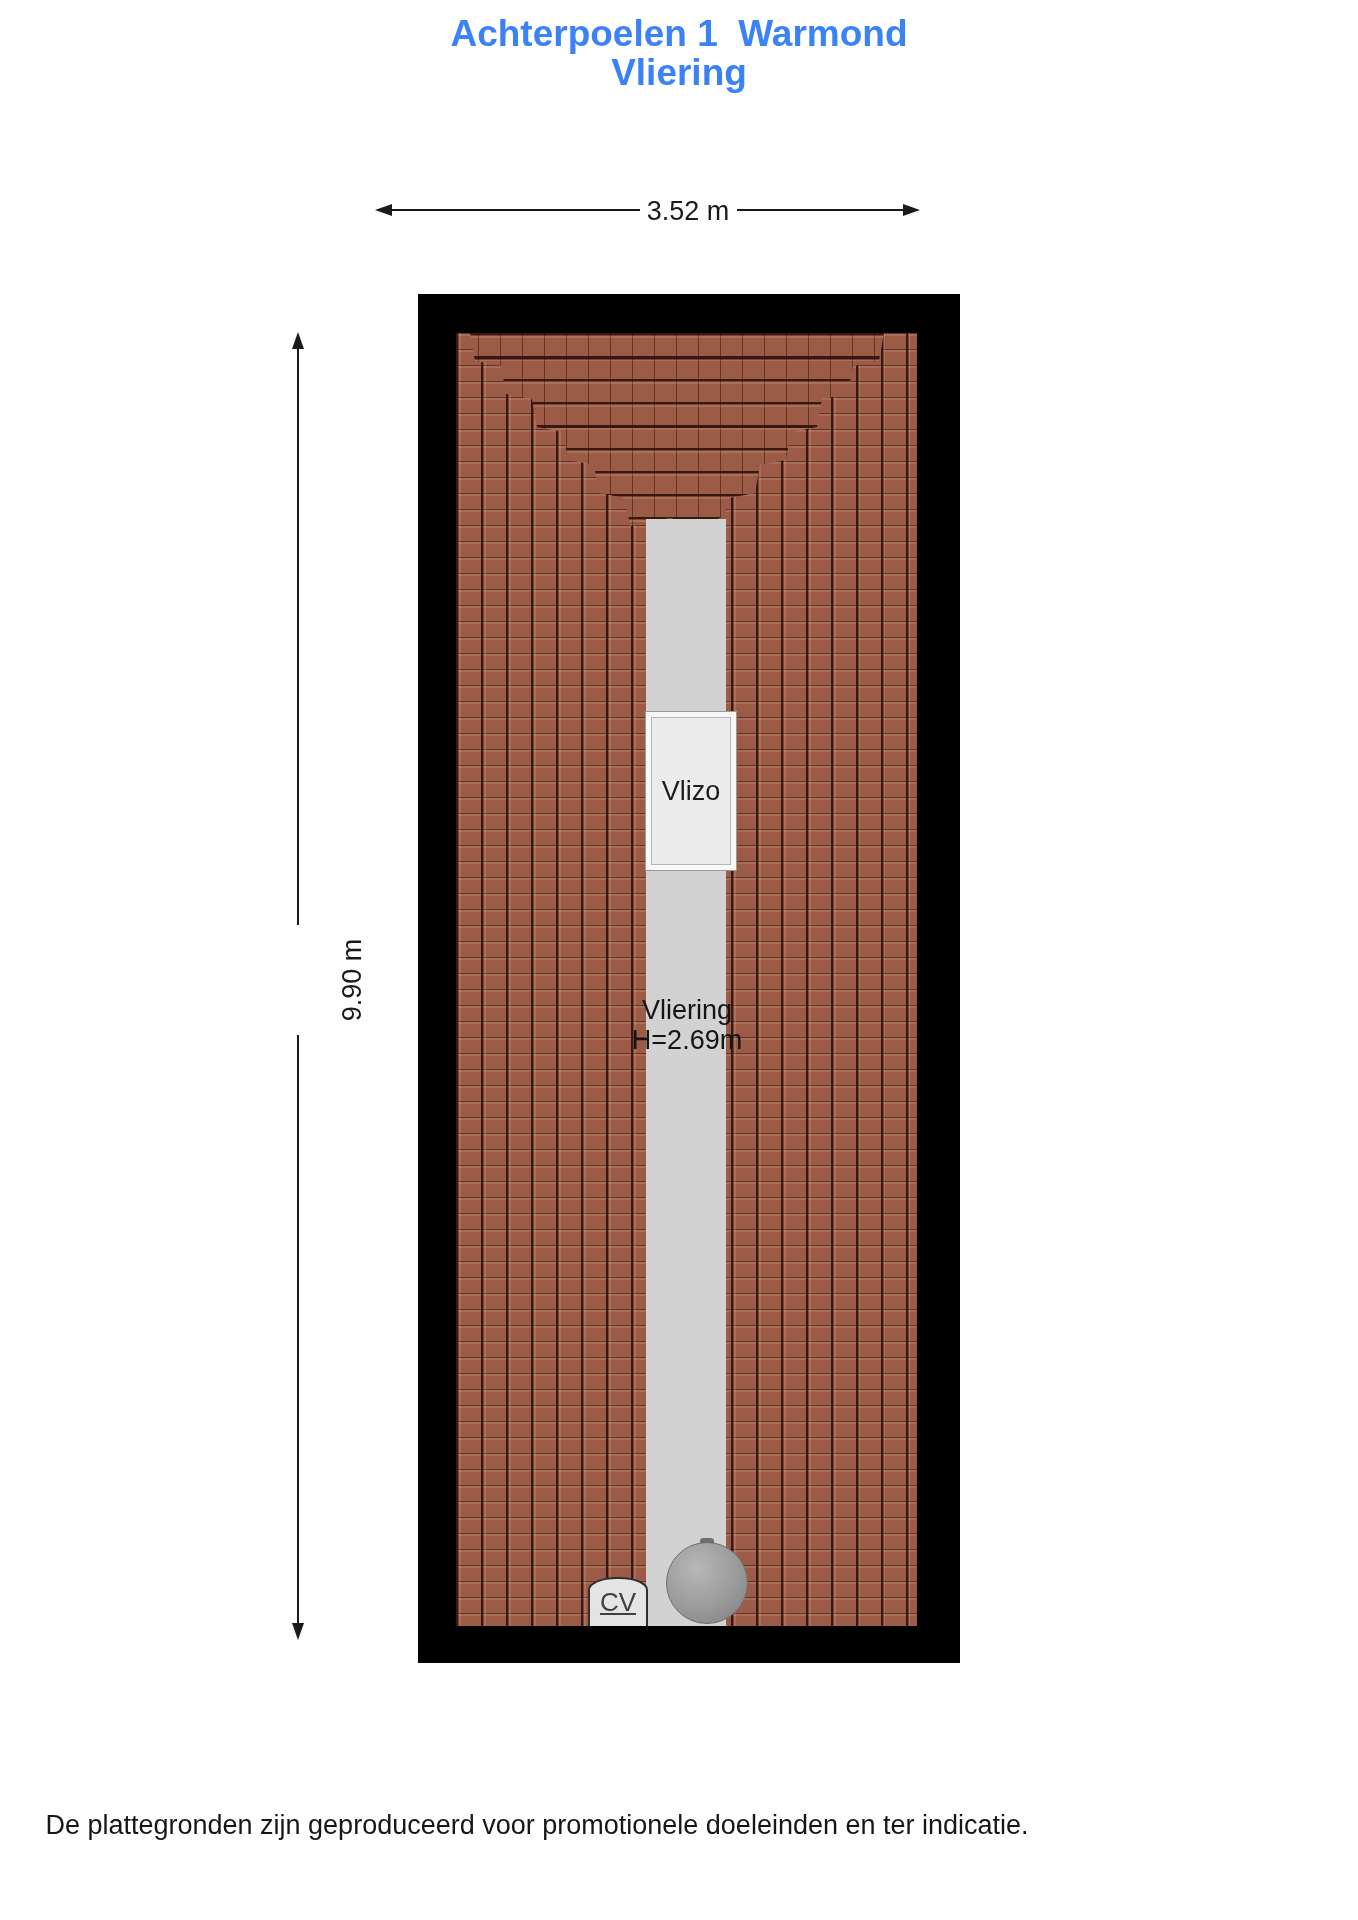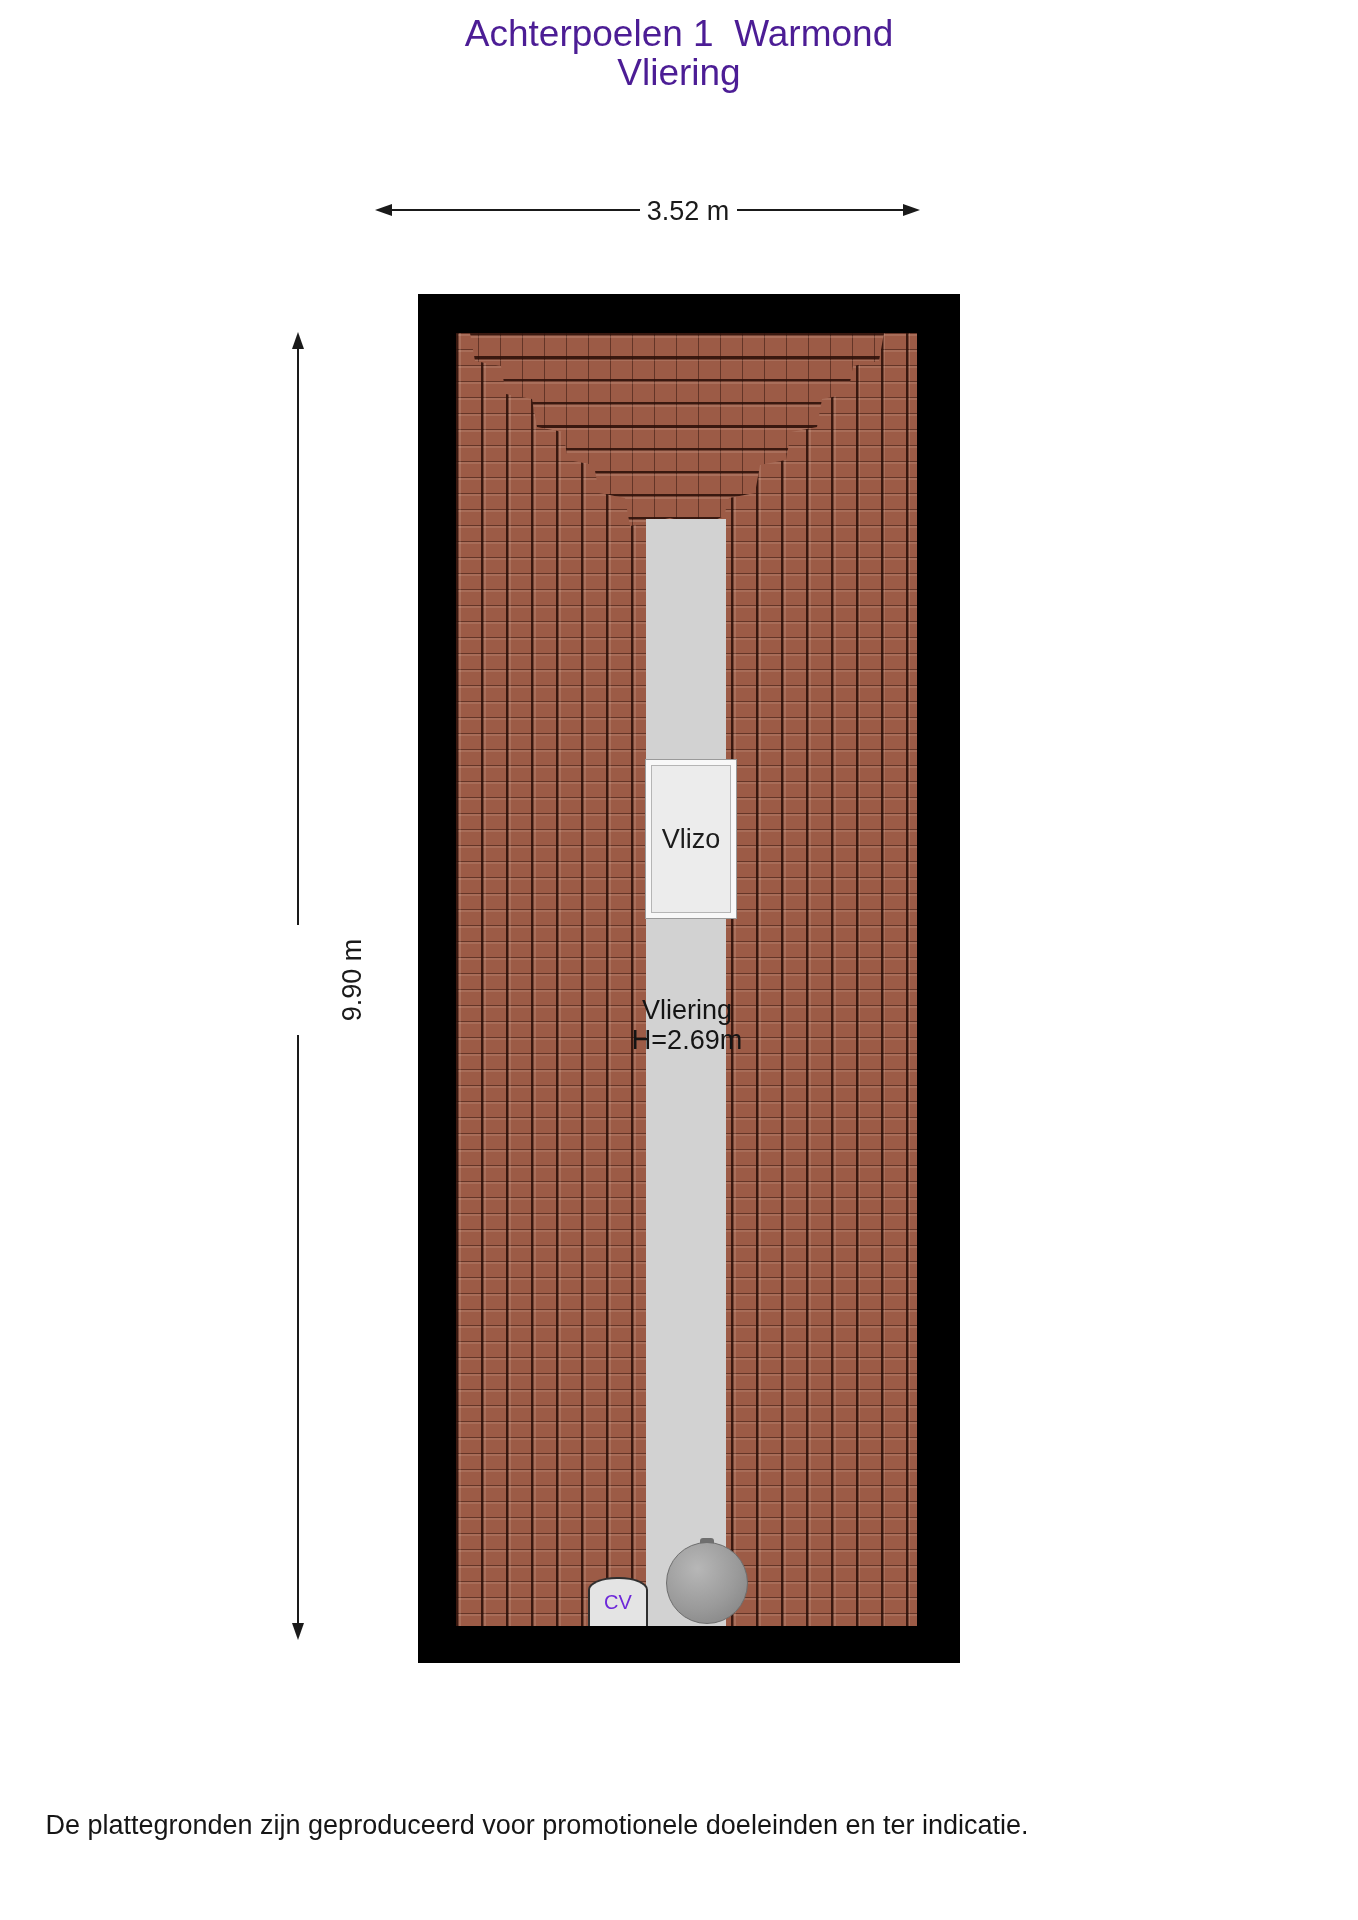--- a/index.html
+++ b/index.html
@@ -11,22 +11,22 @@
     font-family: "Liberation Sans", "DejaVu Sans", sans-serif;
     color: #111;
   }
 
   
   .title-block {
     position: absolute; left: 0; top: 14px; width: 1358px;
     text-align: center;
   }
   .title-line {
-    font-size: 37px; font-weight: normal; line-height: 39px;
-    letter-spacing: 0px; color: #4c1d95; white-space: pre;
+    font-size: 37px; font-weight: bold; line-height: 39px;
+    letter-spacing: 0px; color: #3b82f6; white-space: pre;
   }
 
   
   .dim-line { position: absolute; background: #1a1a1a; }
   .dim-label {
     position: absolute; font-size: 27px; color: #1a1a1a;
     text-align: center; white-space: pre;
   }
   .arrowhead { position: absolute; width: 0; height: 0; }
   .ah-left  { border-top: 6px solid transparent; border-bottom: 6px solid transparent; border-right: 17px solid #1a1a1a; }
@@ -81,36 +81,36 @@
   }
   .floor-strip {
     position: absolute; left: 190px; top: 186px; width: 80px; height: 1107px;
     background: var(--c-floor_strip, #d2d2d2);
   }
   .vlizo-hatch {
     position: absolute; left: 190px; top: 379px; width: 90px; height: 158px;
     background: var(--c-hatch_fill, #ececec);
     border: 5px solid #f8f8f8;
     box-shadow: 0 0 0 1px #9a9a9a, inset 0 0 0 1px #b5b5b5;
-    display: flex; align-items: center; justify-content: center; margin-top: 48px;
+    display: flex; align-items: center; justify-content: center;
   }
   .vlizo-hatch span { font-size: 27px; color: #1c1c1c; }
   .room-label {
     position: absolute; left: 111px; top: 662px; width: 240px;
     text-align: center; font-size: 27px; line-height: 30px; color: #141414;
   }
   .cv-unit {
     position: absolute; left: 132px; top: 1244px; width: 60px; height: 49px;
     background: #e4e4e4;
     border: 2px solid #2f2f2f;
     border-bottom: none;
     border-radius: 48% 48% 0 0 / 26% 26% 0 0;
     display: flex; align-items: center; justify-content: center;
   }
-  .cv-unit span { font-size: 20px; color: #6d28d9; }
+  .cv-unit span { font-size: 26px; color: #404040; text-decoration: underline; }
   .boiler {
     position: absolute; left: 210px; top: 1209px; width: 82px; height: 82px;
     border-radius: 50%;
     background: radial-gradient(circle at 38% 32%, #b7b7b7 0%, var(--c-boiler, #9a9a9a) 55%, #7d7d7d 100%);
     border: 1px solid #6e6e6e;
   }
   .boiler-nub {
     position: absolute; left: 244px; top: 1205px; width: 14px; height: 8px;
     background: #6f6f6f; border-radius: 3px 3px 0 0;
   }

